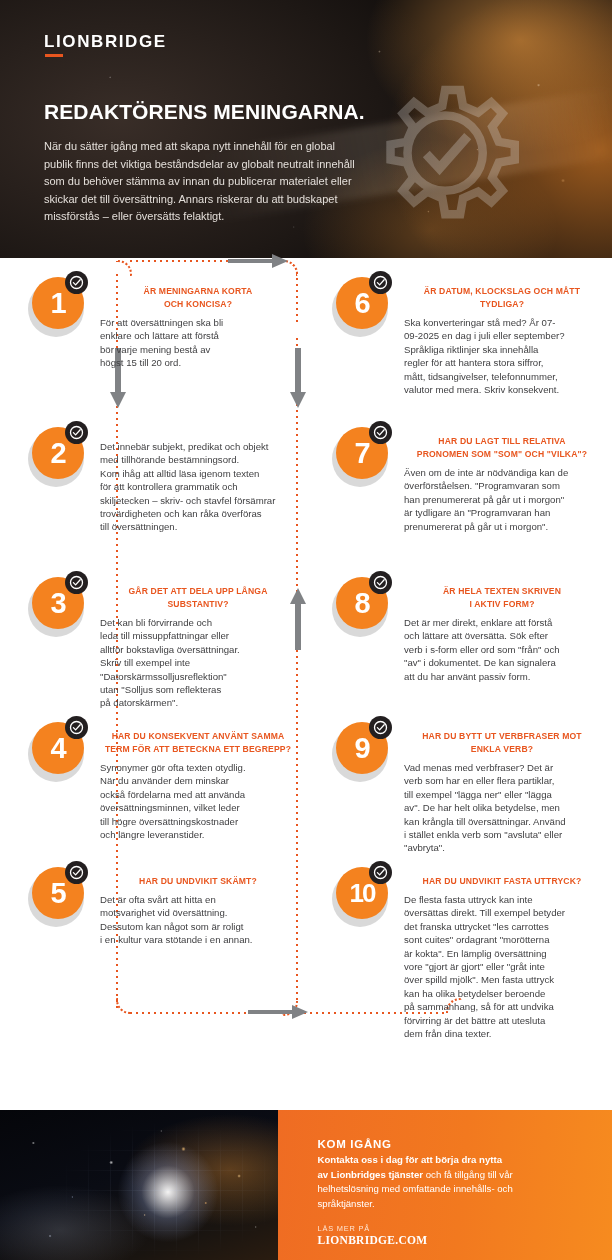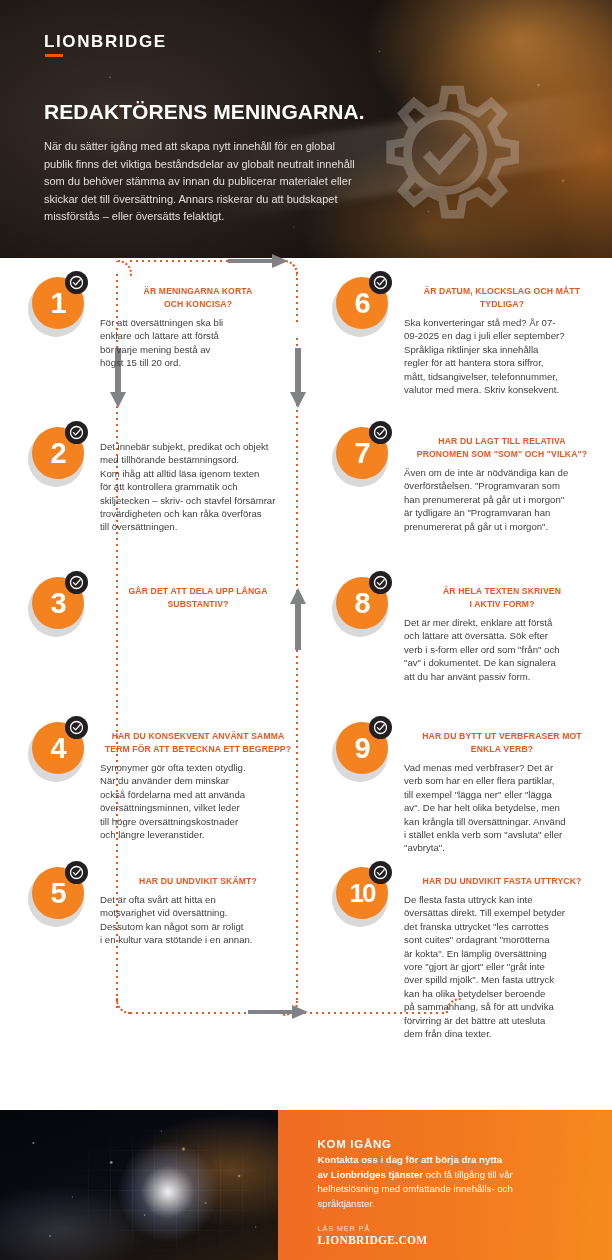--- a/index.html
+++ b/index.html
@@ -303,20 +303,27 @@
         <div class="check-badge">
           <svg width="15" height="15" viewBox="0 0 15 15">
               <circle cx="7.5" cy="7.5" r="6" fill="none" stroke="#fff" stroke-width="1.3"></circle>
               <path d="M4.4 7.6 l2.2 2.3 4.6 -5.2" fill="none" stroke="#fff" stroke-width="1.3" stroke-linecap="round"></path>
             </svg>
         </div>
       </div>
       <div class="item-text">
         <div class="item-title">GÅR DET ATT DELA UPP LÅNGA
 SUBSTANTIV?</div>
+        <div class="item-body">Det kan bli förvirrande och
+leda till missuppfattningar eller
+alltför bokstavliga översättningar.
+Skriv till exempel inte
+"Datorskärmssolljusreflektion"
+utan "Solljus som reflekteras
+på datorskärmen".</div>
       </div>
     </div>
 
     <div class="item" style="left:26px; top:462px;">
       <div class="badge-wrap">
         <div class="ring"></div>
         <div class="circle">
           <span>4</span>
         </div>
         <div class="check-badge">

